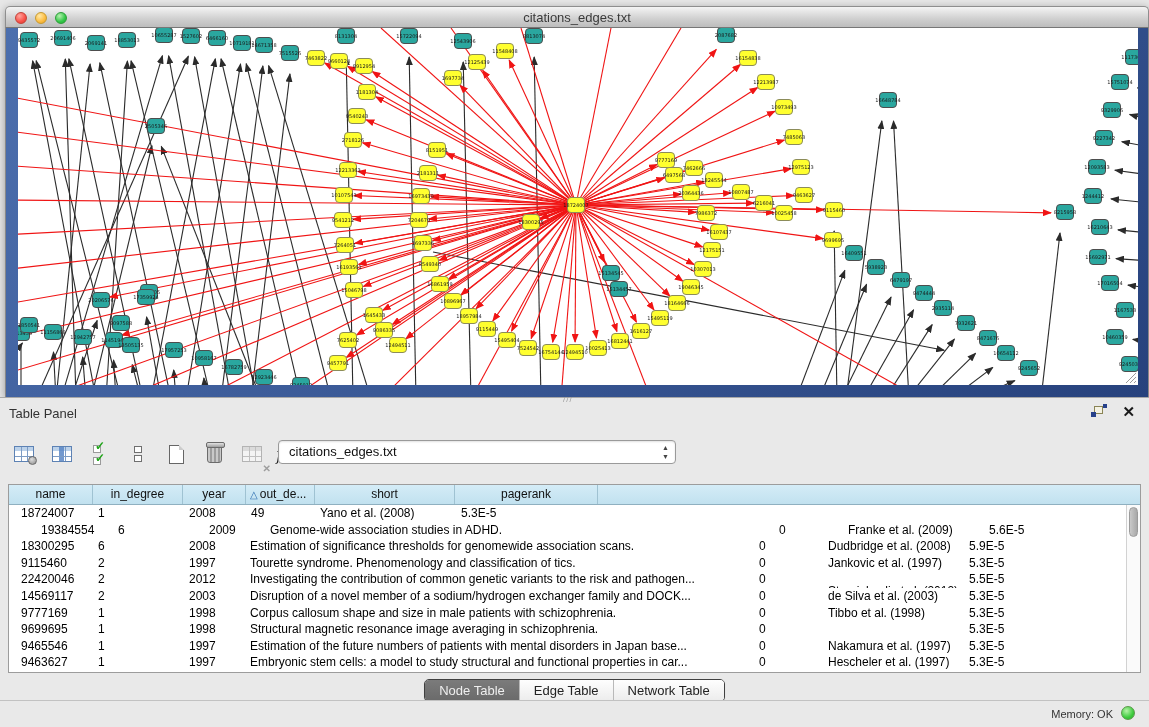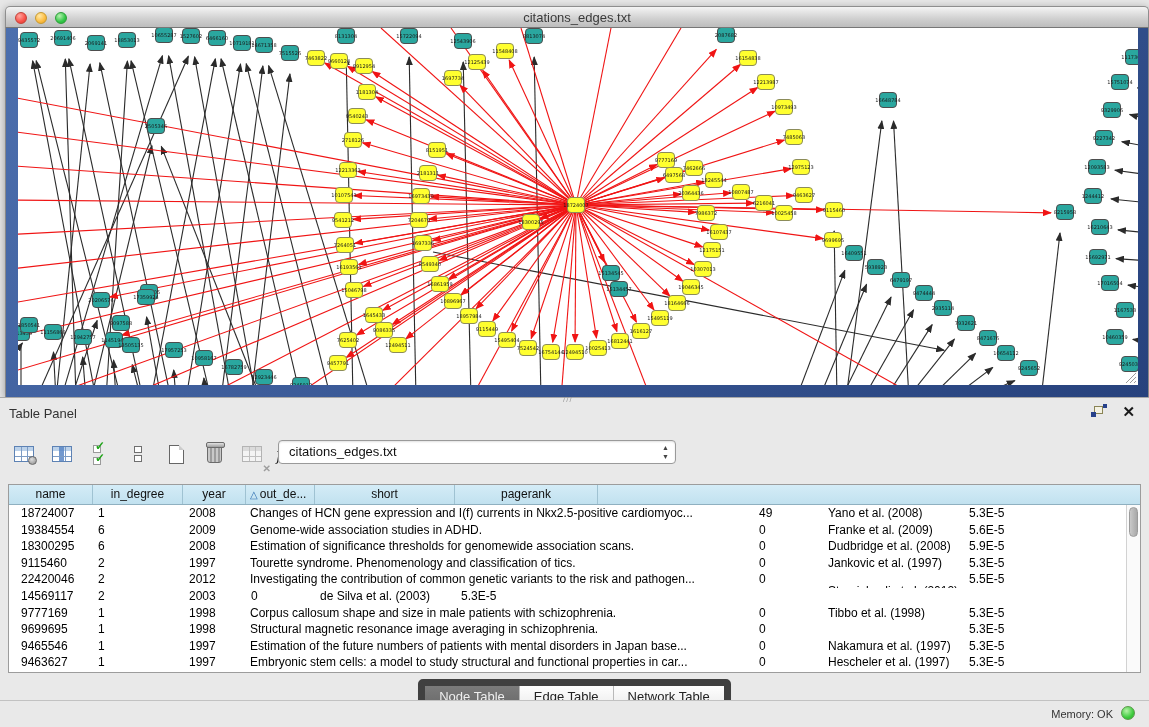--- a/index.html
+++ b/index.html
@@ -71,21 +71,21 @@
   .th.sorted { text-align:left; padding-left:4px; }
   .sort-tri { color:#2f6fb2; font-size:10px; margin-right:2px; }
   .tbody { position:absolute; top:20px; left:0; right:14px; bottom:0; overflow:hidden; }
   .tr { display:flex; height:16.6px; }
   .td { font-size:12px; color:#000; line-height:16.5px; white-space:nowrap; overflow:hidden; }
   .vscroll { position:absolute; right:0; top:20px; bottom:0; width:14px; background:#fafafa; border-left:1px solid #d2d2d2; }
   .vthumb { position:absolute; left:2px; top:2px; width:9px; height:30px; border-radius:5px;
     background:linear-gradient(90deg,#c9c9c9,#a8a8a8); border:1px solid #9b9b9b; }
 
   .tab-row { position:absolute; left:0; right:0; top:281px; display:flex; justify-content:center; }
-  .seg { display:flex; border:7px solid #404040; border-radius:5px; overflow:hidden; background:#ffffff;
+  .seg { display:flex; border:1px solid #404040; border-radius:5px; overflow:hidden; background:#ffffff;
     box-shadow:0 1px 1px rgba(0,0,0,.15); }
   .seg .tab { font-size:13px; color:#222; padding:3px 14px; border-right:1px solid #b9b9b9; cursor:pointer;
     background:linear-gradient(#fefefe,#ececec); }
   .seg .tab:last-child { border-right:none; }
   .seg .tab.active { background:linear-gradient(#7b7b7b,#6a6a6a); color:#efefef; }
 
   
   .statusbar { position:absolute; left:0; top:700px; width:1149px; height:27px; background:#e9e9e9; border-top:1px solid #c2c2c2; }
   .mem { position:absolute; right:36px; top:7px; font-size:11px; color:#333; }
   .mem-dot { position:absolute; right:14px; top:5px; width:14px; height:14px; border-radius:50%;
@@ -826,27 +826,26 @@
           <div class="th" style="width: 63px;">year</div>
           <div class="th sorted" style="width: 69px;"><span class="sort-tri">△</span>out_de...</div>
           <div class="th" style="width: 140px;">short</div>
           <div class="th" style="width: 143px;">pagerank</div>
         </div>
       <div class="tbody" id="tbody">
           <div class="tr">
             <div class="td" style="width: 84px; padding-left: 12px;">18724007</div>
             <div class="td" style="width: 90px; padding-left: 5px;">1</div>
             <div class="td" style="width: 63px; padding-left: 6px;">2008</div>
-            <div class="td" style="width: 508px; padding-left: 4px;">Changes of HCN gene expression and I(f) currents in Nkx2.5-positive cardiomyoc...</div>
             <div class="td" style="width: 69px; padding-left: 5px;">49</div>
             <div class="td" style="width: 140px; padding-left: 5px;">Yano et al. (2008)</div>
             <div class="td" style="width: 143px; padding-left: 6px;">5.3E-5</div>
           </div>
           <div class="tr">
-            <div class="td" style="width: 84px; padding-left: 12px;">19384554</div>
+            <div class="td" style="width: 84px; padding-left: 12px; margin-left: 20px;">19384554</div>
             <div class="td" style="width: 90px; padding-left: 5px;">6</div>
             <div class="td" style="width: 63px; padding-left: 6px;">2009</div>
             <div class="td" style="width: 508px; padding-left: 4px;">Genome-wide association studies in ADHD.</div>
             <div class="td" style="width: 69px; padding-left: 5px;">0</div>
             <div class="td" style="width: 140px; padding-left: 5px;">Franke et al. (2009)</div>
             <div class="td" style="width: 143px; padding-left: 6px;">5.6E-5</div>
           </div>
           <div class="tr">
             <div class="td" style="width: 84px; padding-left: 12px;">18300295</div>
             <div class="td" style="width: 90px; padding-left: 5px;">6</div>
@@ -871,20 +870,21 @@
             <div class="td" style="width: 63px; padding-left: 6px;">2012</div>
             <div class="td" style="width: 508px; padding-left: 4px;">Investigating the contribution of common genetic variants to the risk and pathogen...</div>
             <div class="td" style="width: 69px; padding-left: 5px;">0</div>
             <div class="td" style="width: 140px; padding-left: 5px; margin-top: 12px;">Stergiakouli et al. (2012)</div>
             <div class="td" style="width: 143px; padding-left: 6px;">5.5E-5</div>
           </div>
           <div class="tr">
             <div class="td" style="width: 84px; padding-left: 12px;">14569117</div>
             <div class="td" style="width: 90px; padding-left: 5px;">2</div>
             <div class="td" style="width: 63px; padding-left: 6px;">2003</div>
+            <div class="td" style="width: 508px; padding-left: 4px;">Disruption of a novel member of a sodium/hydrogen exchanger family and DOCK...</div>
             <div class="td" style="width: 69px; padding-left: 5px;">0</div>
             <div class="td" style="width: 140px; padding-left: 5px;">de Silva et al. (2003)</div>
             <div class="td" style="width: 143px; padding-left: 6px;">5.3E-5</div>
           </div>
           <div class="tr">
             <div class="td" style="width: 84px; padding-left: 12px;">9777169</div>
             <div class="td" style="width: 90px; padding-left: 5px;">1</div>
             <div class="td" style="width: 63px; padding-left: 6px;">1998</div>
             <div class="td" style="width: 508px; padding-left: 4px;">Corpus callosum shape and size in male patients with schizophrenia.</div>
             <div class="td" style="width: 69px; padding-left: 5px;">0</div>

